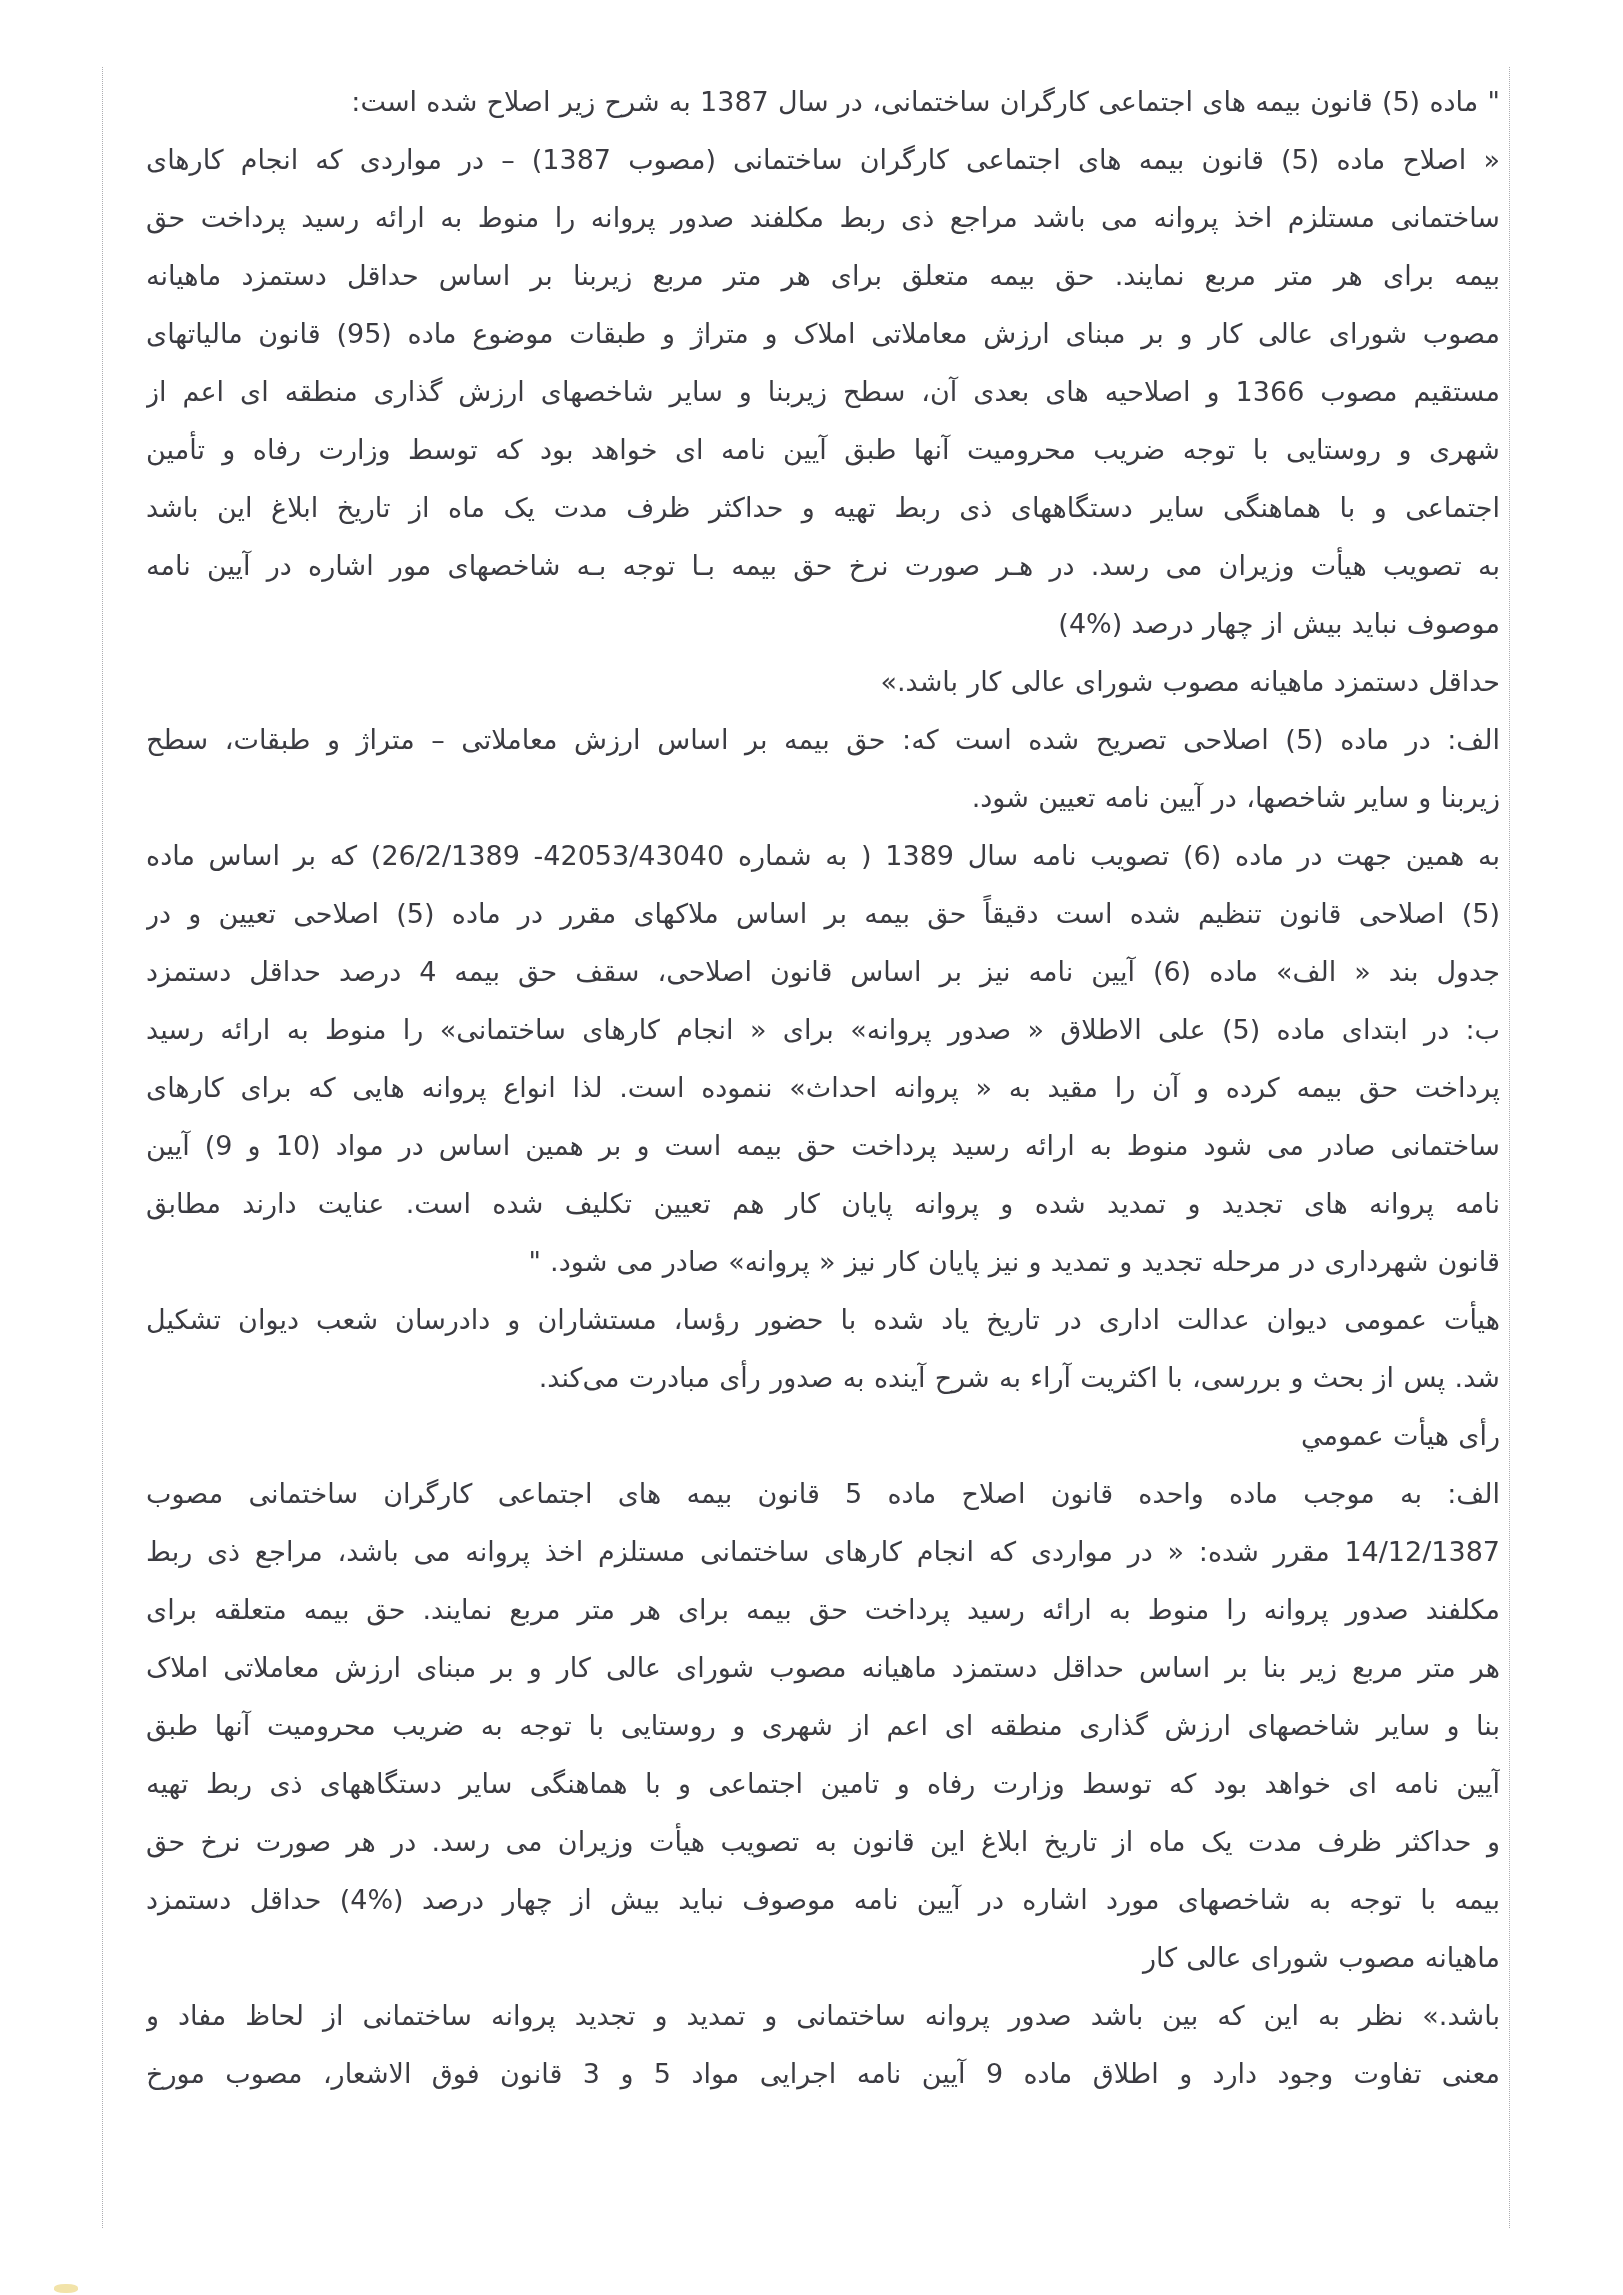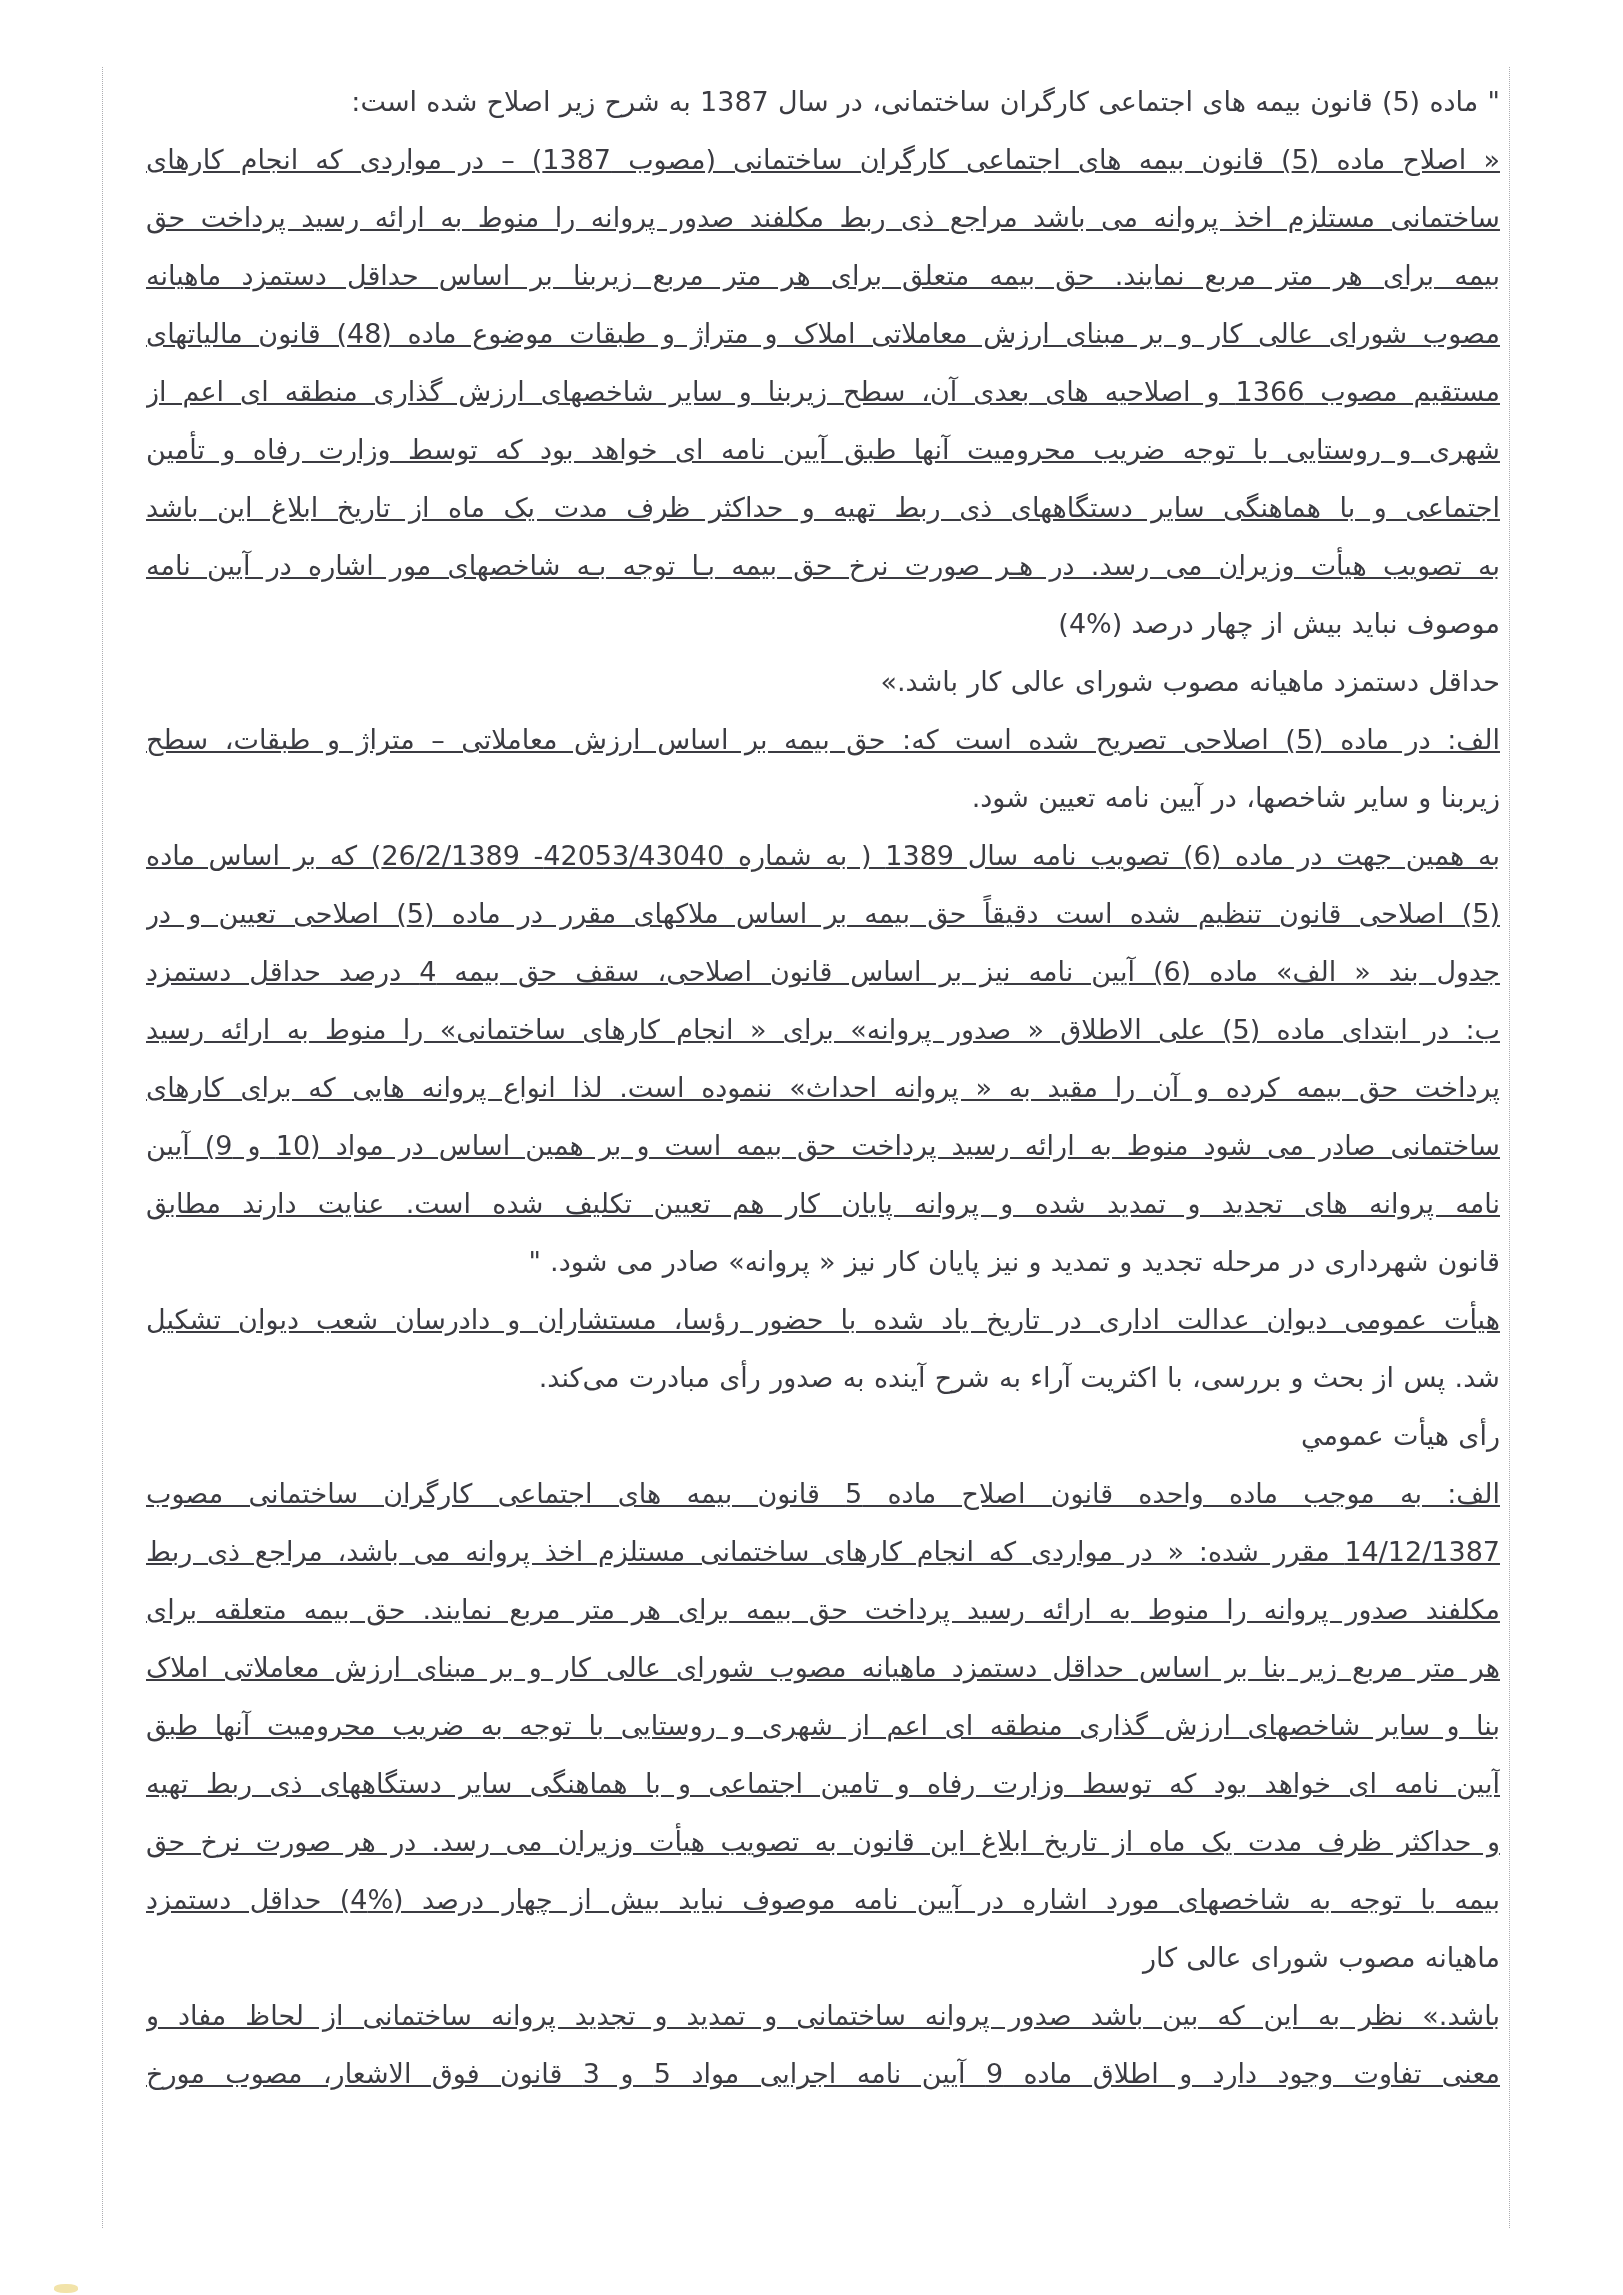--- a/index.html
+++ b/index.html
@@ -42,21 +42,20 @@
   .line {
     height: 58px;
     overflow: hidden;
     white-space: normal;
     word-spacing: 0.7px;
   }
   .line.j {
     text-align: justify;
     text-align-last: justify;
     text-justify: inter-word;
-    text-decoration: underline;
   }
   .line.r {
     text-align: right;
   }
   .artifact {
     position: absolute;
     left: 54px;
     top: 2284px;
     width: 23.6px;
     height: 8.5px;
@@ -68,21 +67,21 @@
 <body>
 
 <div class="page">
   <div class="rule rule-left" style="border-left-color: rgb(172, 172, 176);"></div>
   <div class="rule rule-right" style="border-left-color: rgb(172, 172, 176);"></div>
   <div class="content" dir="rtl" style="color: rgb(59, 59, 65);">
       <div class="line r">" ماده (5) قانون بیمه های اجتماعی کارگران ساختمانی، در سال 1387 به شرح زیر اصلاح شده است:</div>
       <div class="line j">« اصلاح ماده (5) قانون بیمه های اجتماعی کارگران ساختمانی (مصوب 1387) – در مواردی که انجام کارهای</div>
       <div class="line j">ساختمانی مستلزم اخذ پروانه می باشد مراجع ذی ربط مکلفند صدور پروانه را منوط به ارائه رسید پرداخت حق</div>
       <div class="line j">بیمه برای هر متر مربع نمایند. حق بیمه متعلق برای هر متر مربع زیربنا بر اساس حداقل دستمزد ماهیانه</div>
-      <div class="line j">مصوب شورای عالی کار و بر مبنای ارزش معاملاتی املاک و متراژ و طبقات موضوع ماده (48) قانون مالیاتهای</div>
+      <div class="line j">مصوب شورای عالی کار و بر مبنای ارزش معاملاتی املاک و متراژ و طبقات موضوع ماده (95) قانون مالیاتهای</div>
       <div class="line j">مستقیم مصوب 1366 و اصلاحیه های بعدی آن، سطح زیربنا و سایر شاخصهای ارزش گذاری منطقه ای اعم از</div>
       <div class="line j">شهری و روستایی با توجه ضریب محرومیت آنها طبق آیین نامه ای خواهد بود که توسط وزارت رفاه و تأمین</div>
       <div class="line j">اجتماعی و با هماهنگی سایر دستگاههای ذی ربط تهیه و حداکثر ظرف مدت یک ماه از تاریخ ابلاغ این باشد</div>
       <div class="line j">به تصویب هیأت وزیران می رسد. در هـر صورت نرخ حق بیمه بـا توجه بـه شاخصهای مور اشاره در آیین نامه</div>
       <div class="line r">موصوف نباید بیش از چهار درصد (%4)</div>
       <div class="line r">حداقل دستمزد ماهیانه مصوب شورای عالی کار باشد.»</div>
       <div class="line j">الف: در ماده (5) اصلاحی تصریح شده است که: حق بیمه بر اساس ارزش معاملاتی – متراژ و طبقات، سطح</div>
       <div class="line r">زیربنا و سایر شاخصها، در آیین نامه تعیین شود.</div>
       <div class="line j">به همین جهت در ماده (6) تصویب نامه سال 1389 ( به شماره 42053/43040- 26/2/1389) که بر اساس ماده</div>
       <div class="line j">(5) اصلاحی قانون تنظیم شده است دقیقاً حق بیمه بر اساس ملاکهای مقرر در ماده (5) اصلاحی تعیین و در</div>

